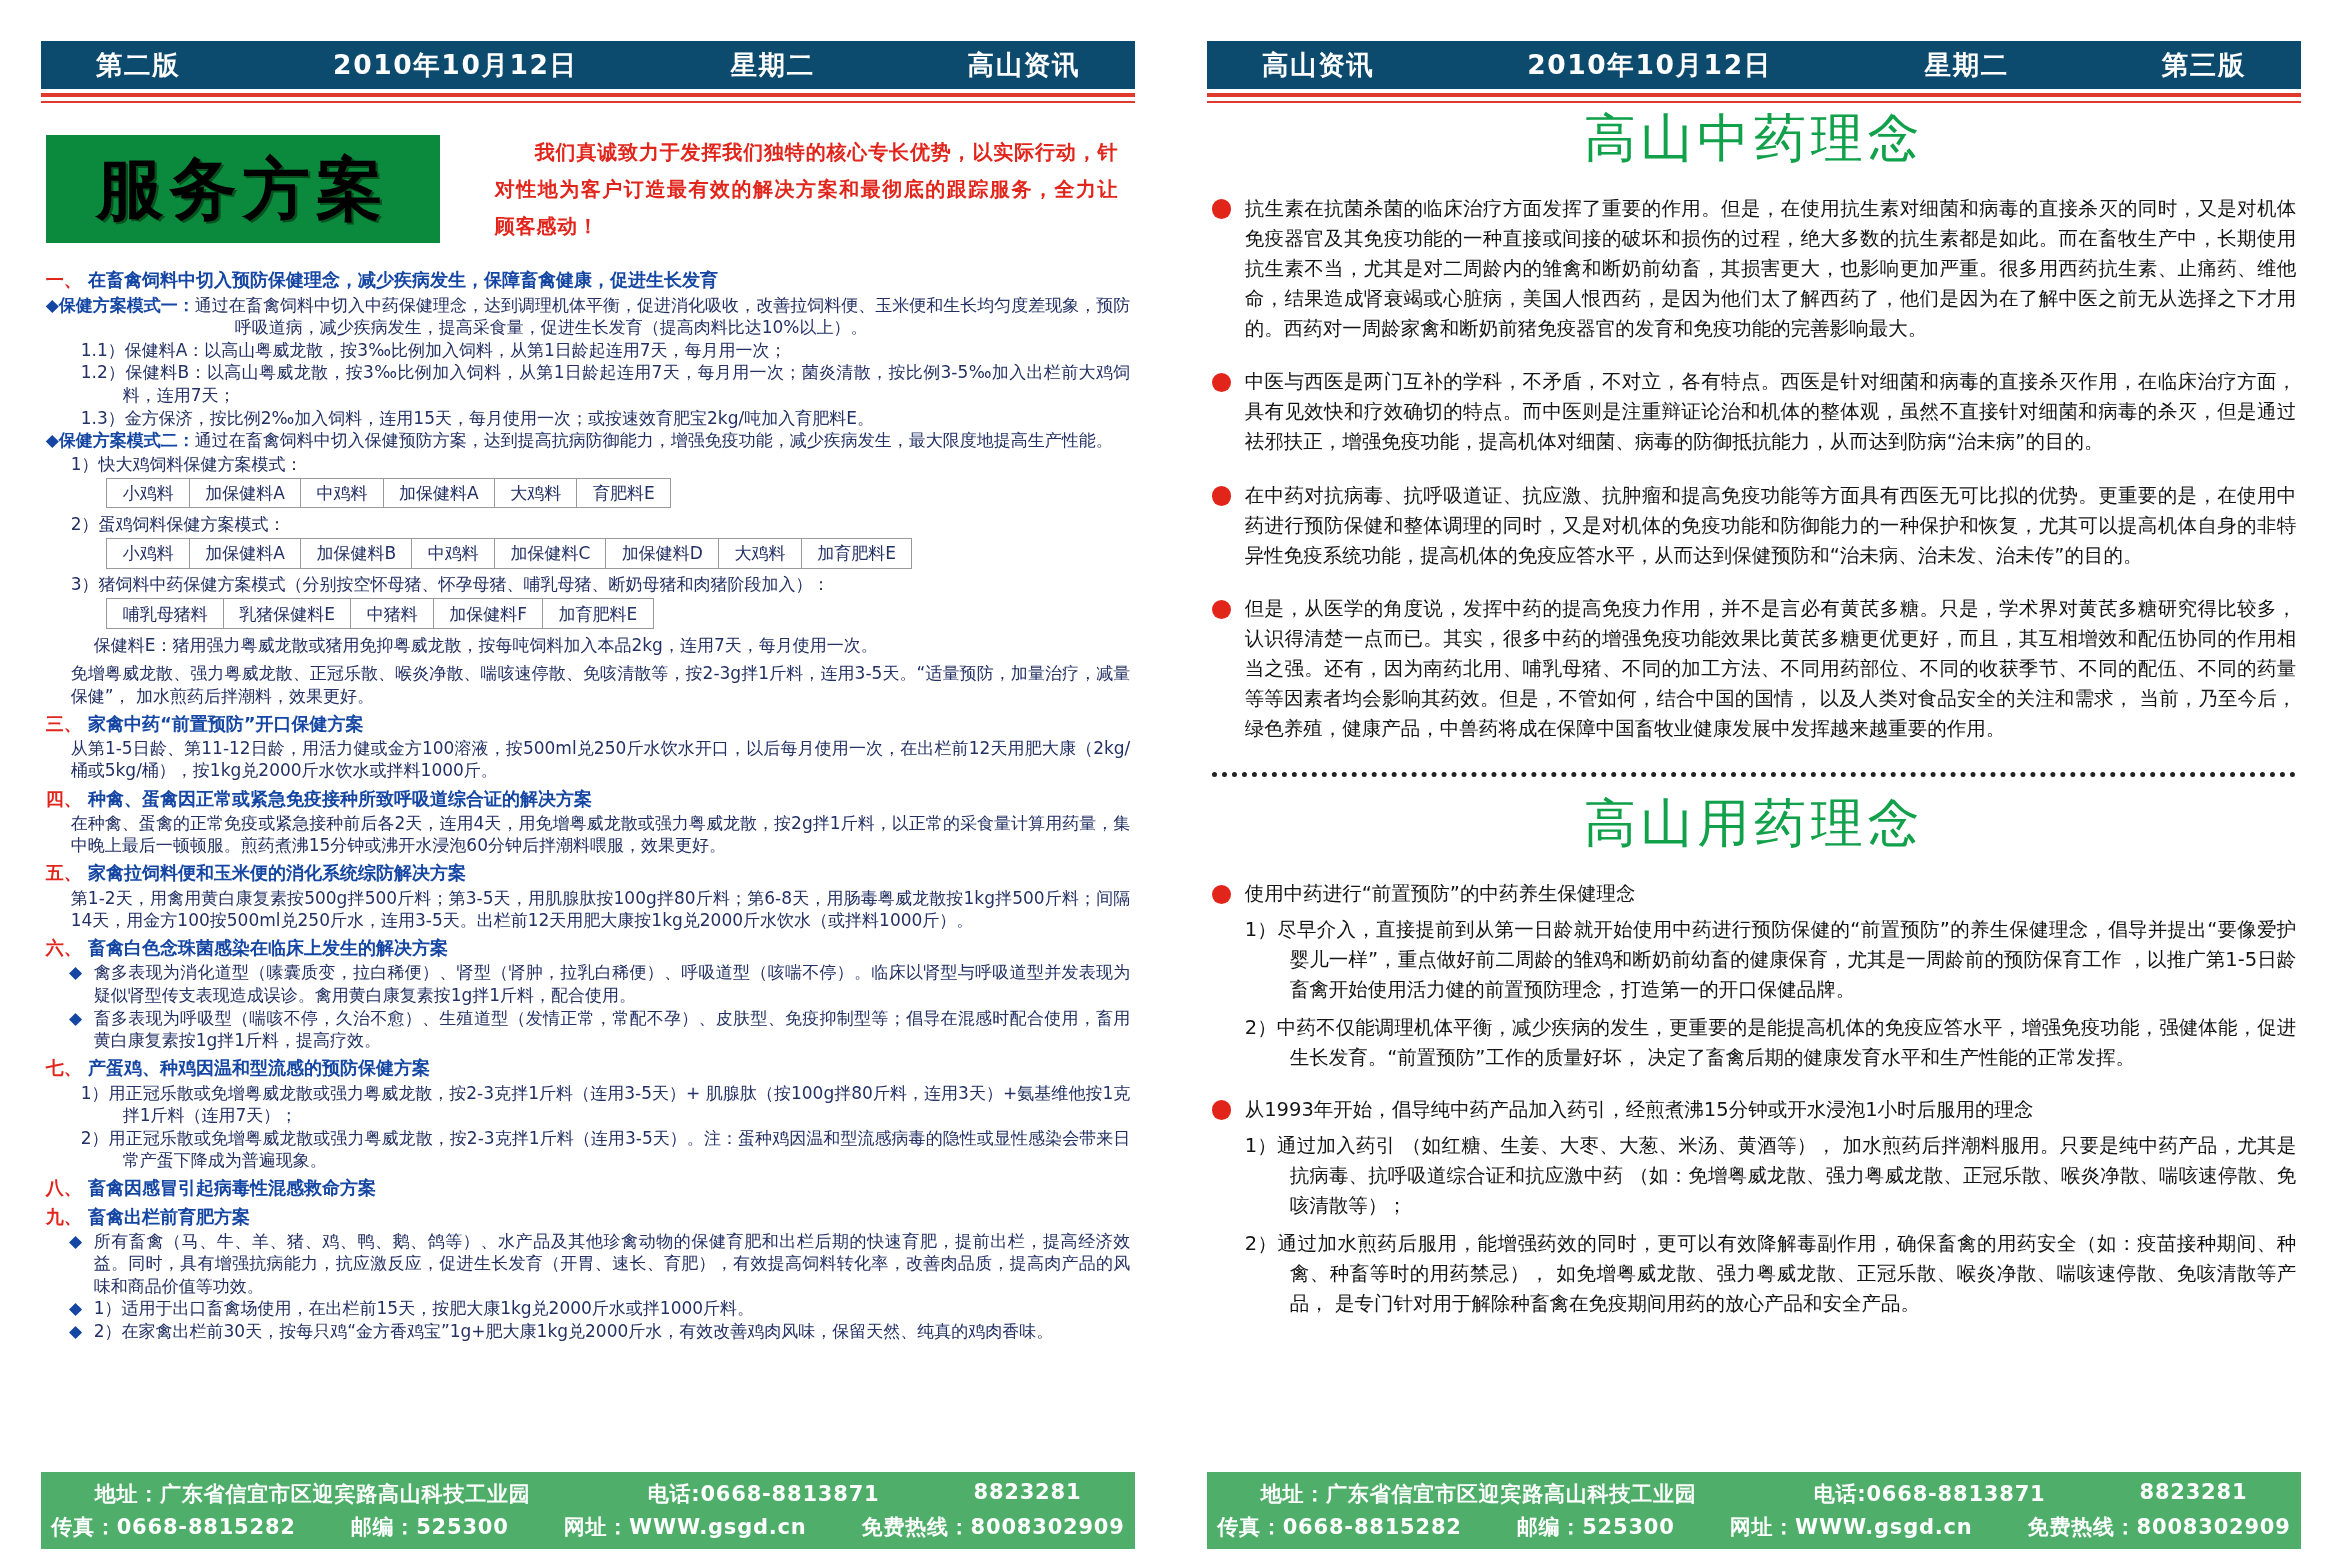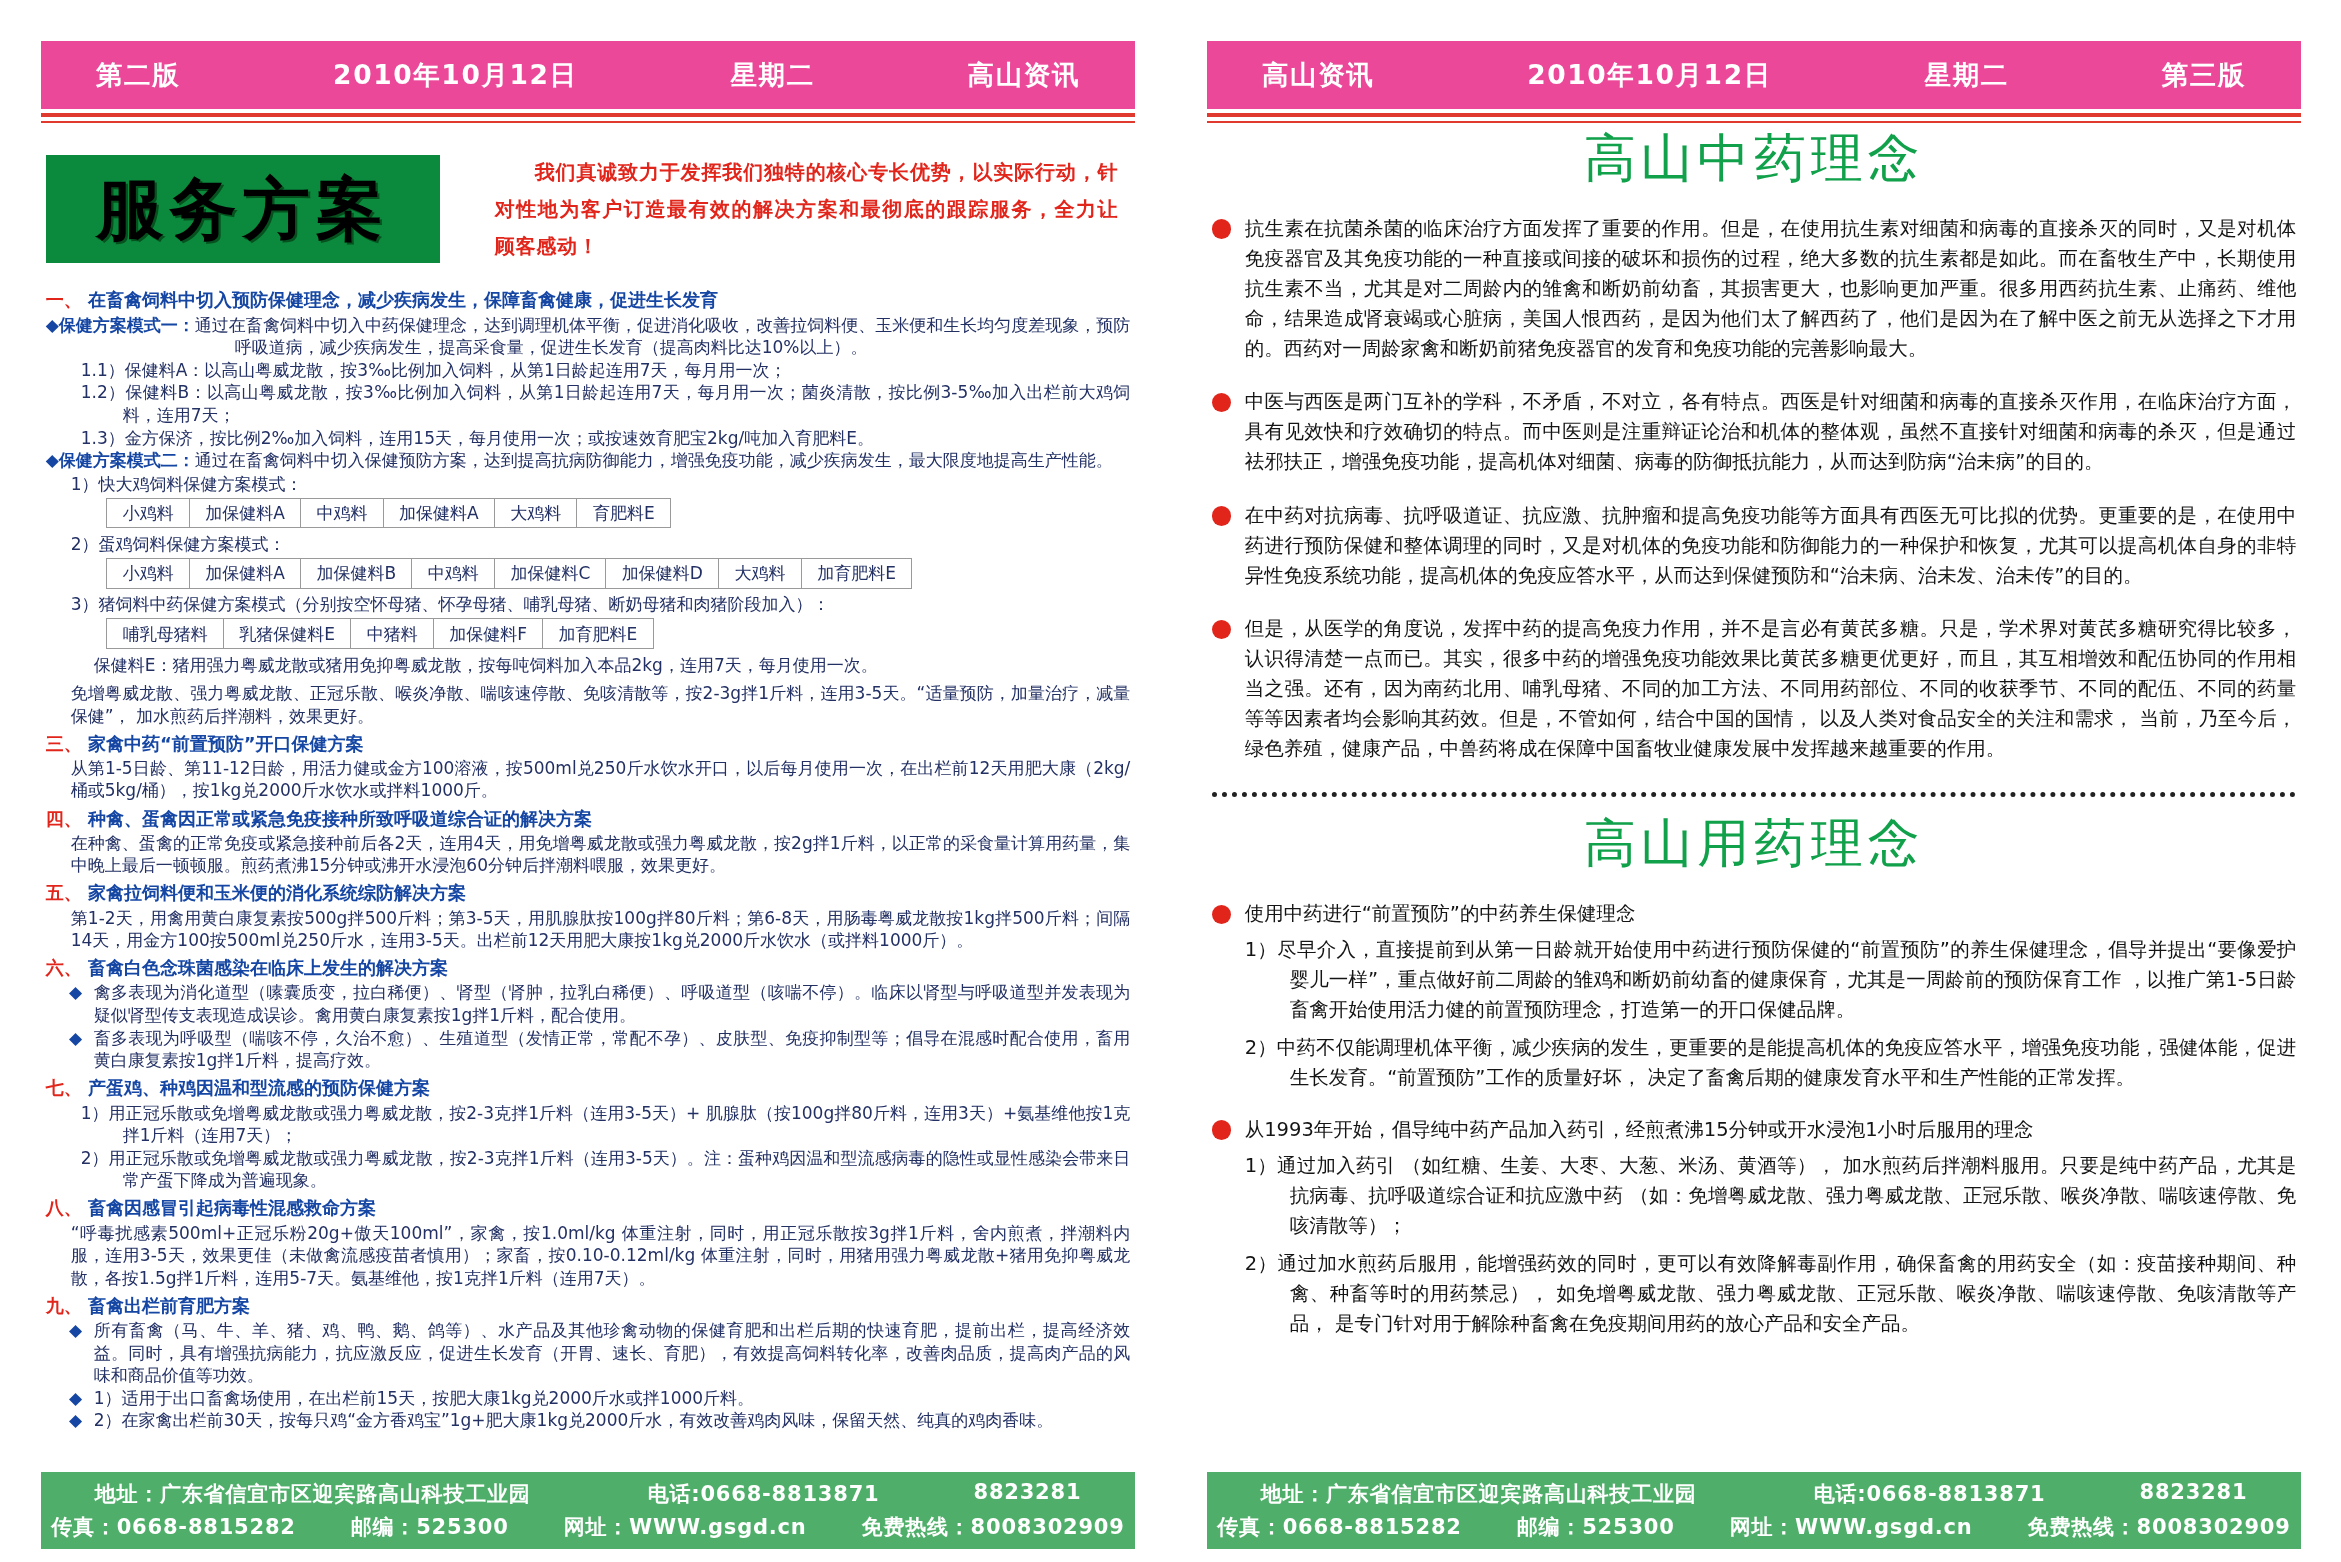--- a/index.html
+++ b/index.html
@@ -1,23 +1,23 @@
 <!DOCTYPE html>
 <html style="font-size:12.5px"><head>
 <meta charset="utf-8">
 <style>
   * { box-sizing: border-box; }
   html,body { margin:0; padding:0; background:#ffffff; }
   body { font-family:"DejaVu Sans","Liberation Sans",sans-serif; }
   .sheet { width:2342px; height:1563px; background:#fff; display:flex; gap:72px; padding:41px 41px 14px; }
   .page { flex:1; display:flex; flex-direction:column; min-width:0; }
 
-  .bar { background:#ec4899; color:#fff; font-weight:bold; font-size:26.5px;
+  .bar { background:#0c4a6e; color:#fff; font-weight:bold; font-size:26.5px;
          display:flex; align-items:center; justify-content:space-between;
-         padding:0 55px; height:68px; flex:none; letter-spacing:1.6px; }
+         padding:0 55px; height:48px; flex:none; letter-spacing:1.6px; }
   .rule { flex:none; height:10px; border-top:4.7px solid #E0392E; border-bottom:2.3px solid #E0392E; margin-top:3.9px; }
 
   .content { flex:1 1 auto; overflow:hidden; display:flex; flex-direction:column; padding:0 4.7px; }
 
   
   .lead-row { display:flex; gap:43px; margin:19px 0 12.5px; align-items:center; flex:none; }
   .logo { background:#0B8A3E; width:394px; height:108px; flex:none; display:flex; align-items:center; justify-content:center; }
   .logo span { color:#000000; font-size:67px; font-weight:bold; letter-spacing:6.2px; text-shadow:2.3px 2.3px 0 #05521f; }
   .intro { flex:1; color:#E1251B; font-size:20px; font-weight:bold; line-height:37px; text-indent:2em; margin:12px; text-align:justify; letter-spacing:0.8px; }
 
@@ -144,21 +144,20 @@
         </div>
 
         <div class="sec">
           <h3><span class="no">七、</span><span>产蛋鸡、种鸡因温和型流感的预防保健方案</span></h3>
           <p class="ni">1）用正冠乐散或免增粤威龙散或强力粤威龙散，按2-3克拌1斤料（连用3-5天）+ 肌腺肽（按100g拌80斤料，连用3天）+氨基维他按1克拌1斤料（连用7天）；</p>
           <p class="ni">2）用正冠乐散或免增粤威龙散或强力粤威龙散，按2-3克拌1斤料（连用3-5天）。注：蛋种鸡因温和型流感病毒的隐性或显性感染会带来日常产蛋下降成为普遍现象。</p>
         </div>
 
         <div class="sec">
           <h3><span class="no">八、</span><span>畜禽因感冒引起病毒性混感救命方案</span></h3>
-          <p class="bp">“呼毒扰感素500ml+正冠乐粉20g+傲天100ml”，家禽，按1.0ml/kg 体重注射，同时，用正冠乐散按3g拌1斤料，舍内煎煮，拌潮料内服，连用3-5天，效果更佳（未做禽流感疫苗者慎用）；家畜，按0.10-0.12ml/kg 体重注射，同时，用猪用强力粤威龙散+猪用免抑粤威龙散，各按1.5g拌1斤料，连用5-7天。氨基维他，按1克拌1斤料（连用7天）。</p>
         </div>
 
         <div class="sec">
           <h3><span class="no">九、</span><span>畜禽出栏前育肥方案</span></h3>
           <p class="di"><span class="dia">◆</span><span>所有畜禽（马、牛、羊、猪、鸡、鸭、鹅、鸽等）、水产品及其他珍禽动物的保健育肥和出栏后期的快速育肥，提前出栏，提高经济效益。同时，具有增强抗病能力，抗应激反应，促进生长发育（开胃、速长、育肥），有效提高饲料转化率，改善肉品质，提高肉产品的风味和商品价值等功效。</span></p>
           <p class="di"><span class="dia">◆</span><span>1）适用于出口畜禽场使用，在出栏前15天，按肥大康1kg兑2000斤水或拌1000斤料。</span></p>
           <p class="di"><span class="dia">◆</span><span>2）在家禽出栏前30天，按每只鸡“金方香鸡宝”1g+肥大康1kg兑2000斤水，有效改善鸡肉风味，保留天然、纯真的鸡肉香味。</span></p>
         </div>
 
       </div>

